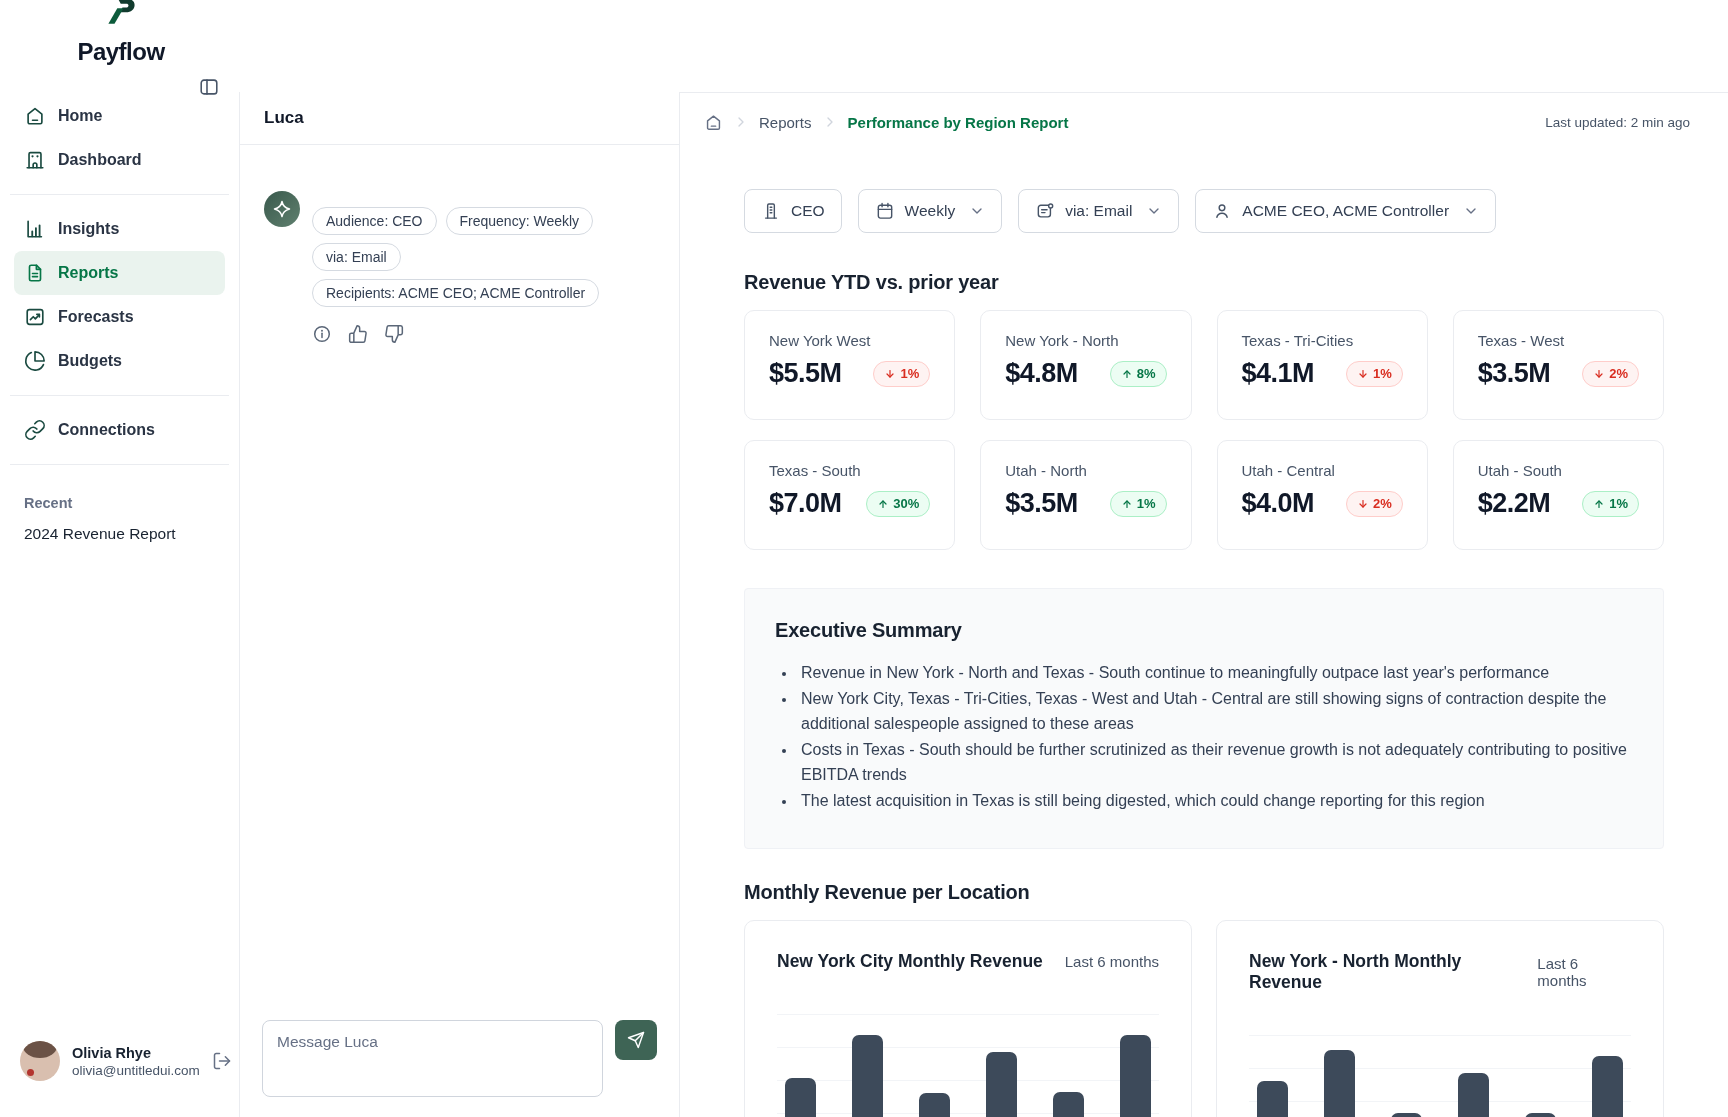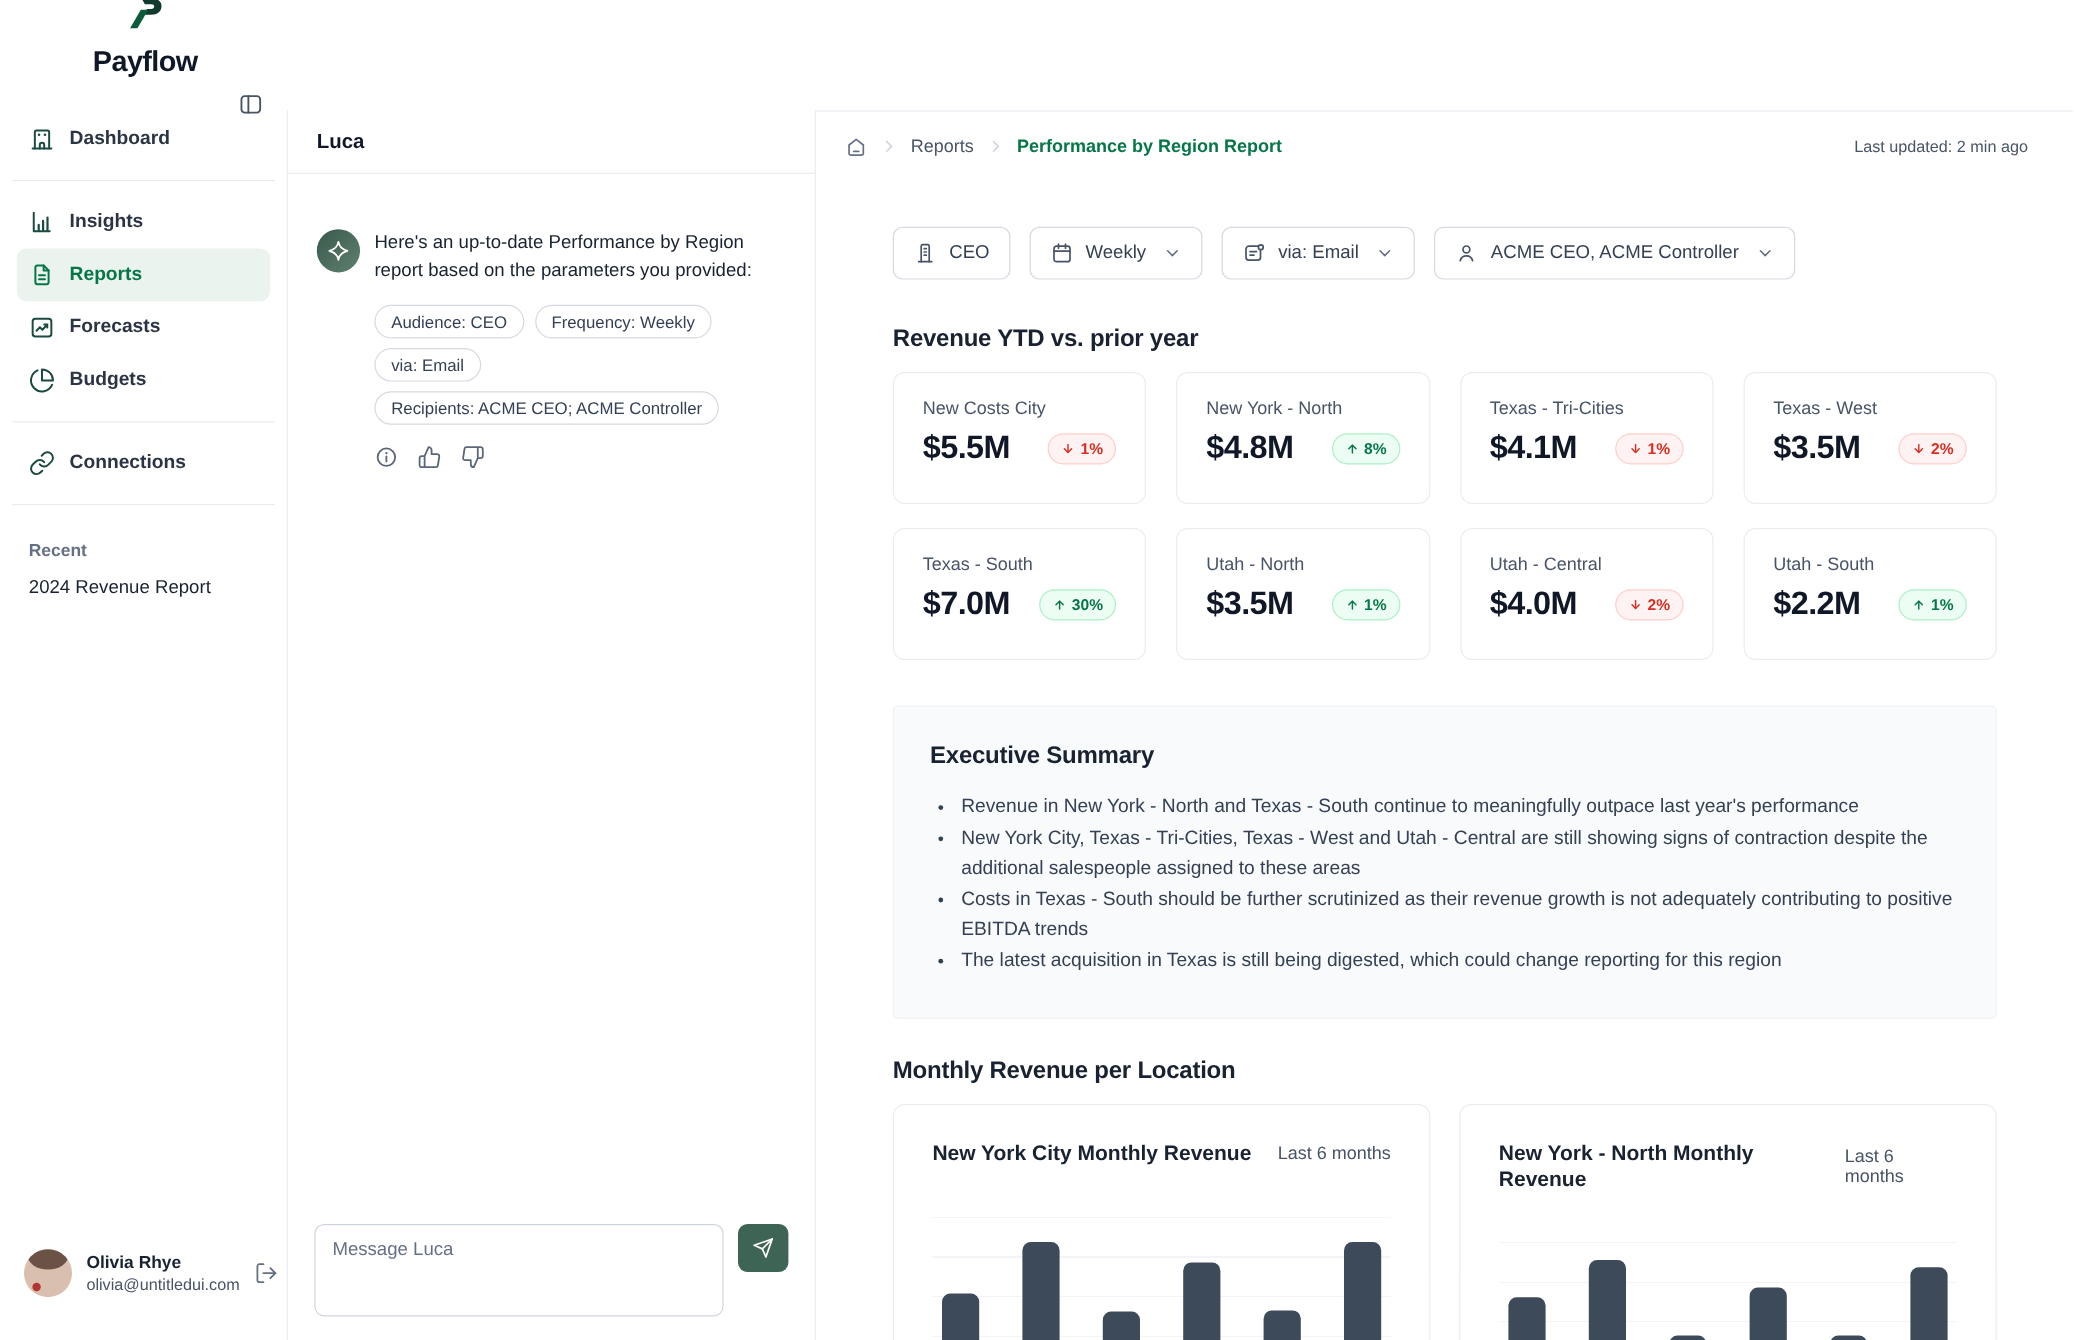--- a/index.html
+++ b/index.html
@@ -134,20 +134,29 @@
     </button>
   </div>
 </header>
 
 <div class="layout">
 
   <aside class="sidebar">
     <div class="nav-item">
       <span class="nav-icon">
         <svg width="22" height="22" viewBox="0 0 24 24" fill="none" stroke="currentColor" stroke-width="1.8" stroke-linecap="round" stroke-linejoin="round">
+          <path d="M4.5 9.9 12 4l7.5 5.9v8.9a1.7 1.7 0 0 1-1.7 1.7H6.2a1.7 1.7 0 0 1-1.7-1.7z"></path>
+            <path d="M9.3 16.6h5.4"></path>
+        </svg>
+      </span>
+      <span>Home</span>
+    </div>
+    <div class="nav-item">
+      <span class="nav-icon">
+        <svg width="22" height="22" viewBox="0 0 24 24" fill="none" stroke="currentColor" stroke-width="1.8" stroke-linecap="round" stroke-linejoin="round">
           <path d="M5.5 20.5v-15A1.5 1.5 0 0 1 7 4h10a1.5 1.5 0 0 1 1.5 1.5v15"></path>
             <path d="M3.5 20.5h17"></path>
           <path d="M9.3 8h.01M14.7 8h.01" stroke-width="2.4"></path>
             <path d="M10 20.5v-3.2a2 2 0 0 1 4 0v3.2"></path>
         </svg>
       </span>
       <span>Dashboard</span>
     </div>
     <div class="nav-divider"></div>
     <div class="nav-item">
@@ -221,21 +230,20 @@
   <section class="chat">
     <div class="chat-header">Luca</div>
     <div class="chat-body">
       <div class="assistant">
         <span class="assistant-avatar">
           <svg width="20" height="20" viewBox="0 0 24 24" fill="none" stroke="#fff" stroke-width="1.8" stroke-linejoin="round">
             <path d="M12 3c.9 5.1 3.3 7.5 9 9-5.7 1.5-8.1 3.9-9 9-.9-5.1-3.3-7.5-9-9 5.7-1.5 8.1-3.9 9-9z"></path>
           </svg>
         </span>
         <div class="assistant-content">
-          <div class="assistant-text">Here's an up-to-date Performance by Region report based on the parameters you provided:</div>
           <div class="chips">
             <span class="chip">Audience: CEO</span>
             <span class="chip">Frequency: Weekly</span>
             <span class="chip">via: Email</span>
             <span class="chip">Recipients: ACME CEO; ACME Controller</span>
           </div>
           <div class="msg-actions">
             <button>
               <svg width="20" height="20" viewBox="0 0 24 24" fill="none" stroke="currentColor" stroke-width="1.8" stroke-linecap="round">
                 <circle cx="12" cy="12" r="8.75"></circle>
@@ -347,21 +355,21 @@
               </svg>
           </span>
         </button>
       </div>
 
       <h2 class="section-title">Revenue YTD vs. prior year</h2>
 
       <div class="kpi-grid">
 
         <div class="kpi-card">
-          <div class="kpi-region">New Costs City</div>
+          <div class="kpi-region">New York West</div>
           <div class="kpi-value-row">
             <span class="kpi-value">$5.5M</span>
             <span class="kpi-badge" data-dir="down">
               <span class="arrow">
                   <svg width="12" height="12" viewBox="0 0 24 24" fill="none" stroke="currentColor" stroke-width="2.4" stroke-linecap="round" stroke-linejoin="round">
                     <path d="M12 5v13"></path>
                     <path d="M6 12l6 6 6-6"></path>
                   </svg>
                 </span>
               <span>1%</span>

